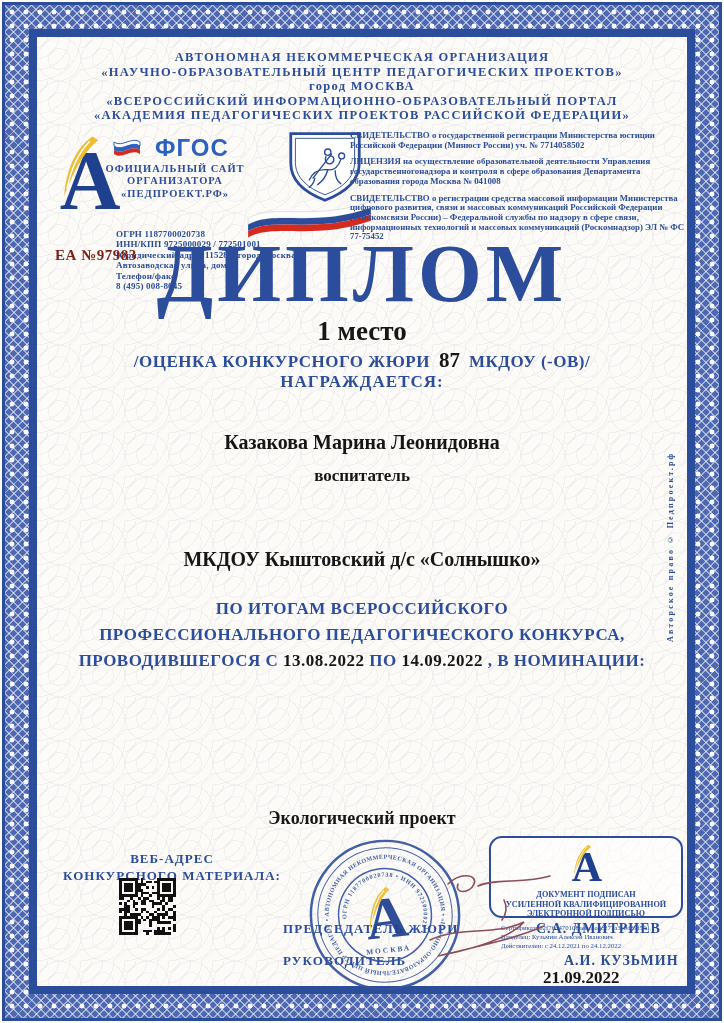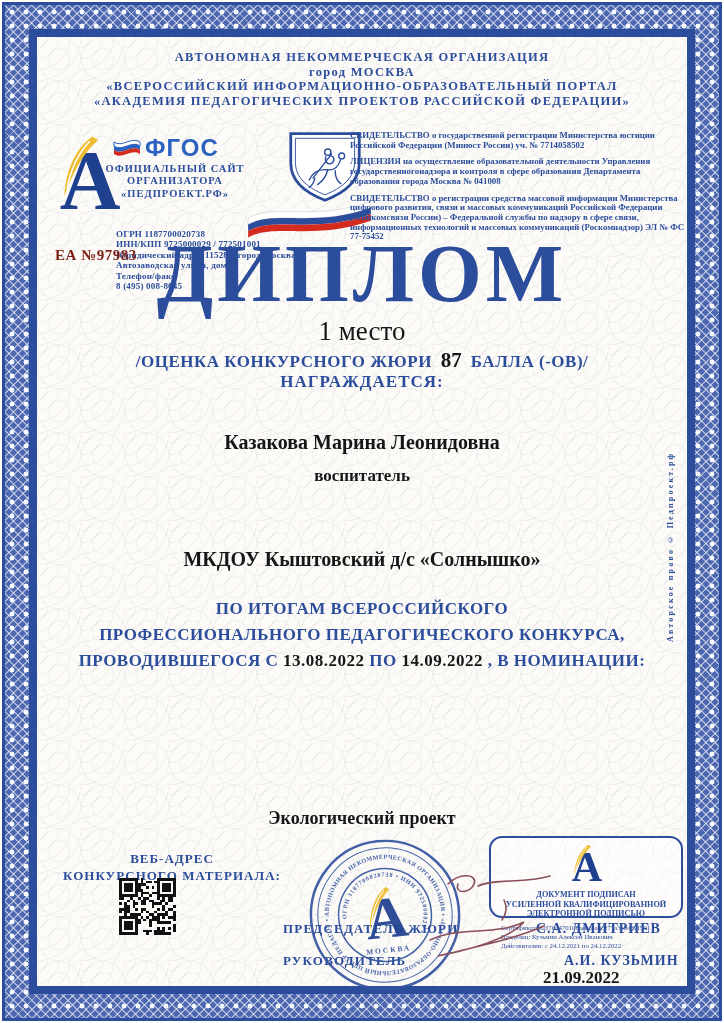--- a/index.html
+++ b/index.html
@@ -20,31 +20,31 @@
     background-size:44px 44px,44px 44px;}
   .content{position:absolute;inset:0;z-index:2;}
   .abs{position:absolute;}
   .ctr{left:45px;right:45px;text-align:center;}
   .blue{color:#2b4d9b;}
   .blk{color:#161616;}
   .red{color:#7e1f14;}
   
   .org-header{top:50px;font-size:12.5px;line-height:14.6px;letter-spacing:1.3px;font-weight:bold;color:#2b4d9b;}
   
-  .fgos-row{left:112px;top:134px;display:flex;align-items:center;gap:3px;}
+  .fgos-row{left:112px;top:134px;display:flex;align-items:center;gap:13px;}
   .fgos-text{font-family:"Liberation Sans","DejaVu Sans",sans-serif;font-weight:bold;font-size:24px;color:#2b62c0;letter-spacing:1px;}
   .site-lines{left:100px;top:163px;width:150px;text-align:center;font-size:10.5px;line-height:12.4px;font-weight:bold;color:#2b4d9b;letter-spacing:1px;}
   .org-details{left:116px;top:194px;width:210px;font-size:9px;line-height:9.8px;font-weight:bold;color:#2b4d9b;letter-spacing:.2px;margin-top:36px;}
   .org-details div{margin-bottom:.6px;}
   
   .credentials{left:350px;top:131px;width:338px;font-size:8.8px;line-height:9.7px;font-weight:bold;color:#2b4d9b;}
   .credentials p{margin:0 0 7px 0;}
   .serial{left:55px;top:247px;font-size:15px;font-weight:bold;letter-spacing:.5px;}
   .title{top:230px;font-size:82px;line-height:88px;font-weight:bold;letter-spacing:4px;}
-  .place{top:316px;font-size:27px;font-weight:normal;}
+  .place{top:316px;font-size:27px;font-weight:bold;}
   .jury{top:348px;font-size:17px;font-weight:bold;letter-spacing:.5px;}
   .jury .score{font-size:21px;margin:0 9px;letter-spacing:0;}
   .awarded{top:372px;font-size:17px;font-weight:bold;letter-spacing:1px;}
   .name{top:431px;font-size:20px;font-weight:bold;}
   .position{top:466px;font-size:17px;font-weight:bold;}
   .organization{top:548px;font-size:20px;font-weight:bold;}
   .contest{top:596px;font-size:17px;line-height:26px;font-weight:bold;letter-spacing:.5px;}
   .nomination{top:694px;font-size:18px;font-weight:bold;}
   .work-title{top:808px;font-size:18px;font-weight:bold;}
   .web-label{left:52px;top:851px;width:240px;text-align:center;font-size:13px;line-height:16.5px;font-weight:bold;color:#2b4d9b;letter-spacing:1px;}
@@ -79,20 +79,21 @@
   </svg>
 
   <div class="frame-line"></div>
   <div class="frame-band"></div>
   <div class="frame-inner"></div>
 
   <div class="content">
 
     <div class="abs ctr org-header">
       <div>АВТОНОМНАЯ НЕКОММЕРЧЕСКАЯ ОРГАНИЗАЦИЯ</div>
+      <div>«НАУЧНО-ОБРАЗОВАТЕЛЬНЫЙ ЦЕНТР ПЕДАГОГИЧЕСКИХ ПРОЕКТОВ»</div>
       <div>город МОСКВА</div>
       <div>«ВСЕРОССИЙСКИЙ ИНФОРМАЦИОННО-ОБРАЗОВАТЕЛЬНЫЙ ПОРТАЛ</div>
       <div>«АКАДЕМИЯ ПЕДАГОГИЧЕСКИХ ПРОЕКТОВ РАССИЙСКОЙ ФЕДЕРАЦИИ»</div>
     </div>
 
     <svg class="abs" style="left:56px;top:132px" width="64" height="86" viewBox="0 0 70 90">
         <use href="#logoA"></use>
       </svg>
 
     <div class="abs fgos-row">
@@ -139,21 +140,21 @@
       <p>СВИДЕТЕЛЬСТВО о государственной регистрации Министерства юстиции Российской Федерации (Минюст России) уч. № 7714058502</p>
       <p>ЛИЦЕНЗИЯ на осуществление образовательной деятельности Управления государственногонадзора и контроля в сфере образования Департамента образования города Москва № 041008</p>
       <p>СВИДЕТЕЛЬСТВО о регистрации средства массовой информации Министерства цифрового развития, связи и массовых коммуникаций Российской Федерации (Минкомсвязи России) – Федеральной службы по надзору в сфере связи, информационных технологий и массовых коммуникаций (Роскомнадзор) ЭЛ № ФС 77-75452</p>
     </div>
 
     <div class="abs serial red">ЕА №97983</div>
     <div class="abs ctr title blue">ДИПЛОМ</div>
     <div class="abs ctr place blk">1 место</div>
 
     <div class="abs ctr jury blue">
-      <span>/ОЦЕНКА КОНКУРСНОГО ЖЮРИ</span><span class="score blk">87</span><span>БАЛЛА (-ОВ)/</span>
+      <span>/ОЦЕНКА КОНКУРСНОГО ЖЮРИ</span><span class="score blk">87</span><span>МКДОУ (-ОВ)/</span>
     </div>
     <div class="abs ctr awarded blue">НАГРАЖДАЕТСЯ:</div>
 
     <div class="abs ctr name blk">Казакова Марина Леонидовна</div>
     <div class="abs ctr position blk">воспитатель</div>
     <div class="abs ctr organization blk">МКДОУ Кыштовский д/с «Солнышко»</div>
 
     <div class="abs ctr contest blue">
       <div>ПО ИТОГАМ ВСЕРОССИЙСКОГО</div>
       <div>ПРОФЕССИОНАЛЬНОГО ПЕДАГОГИЧЕСКОГО КОНКУРСА,</div>

